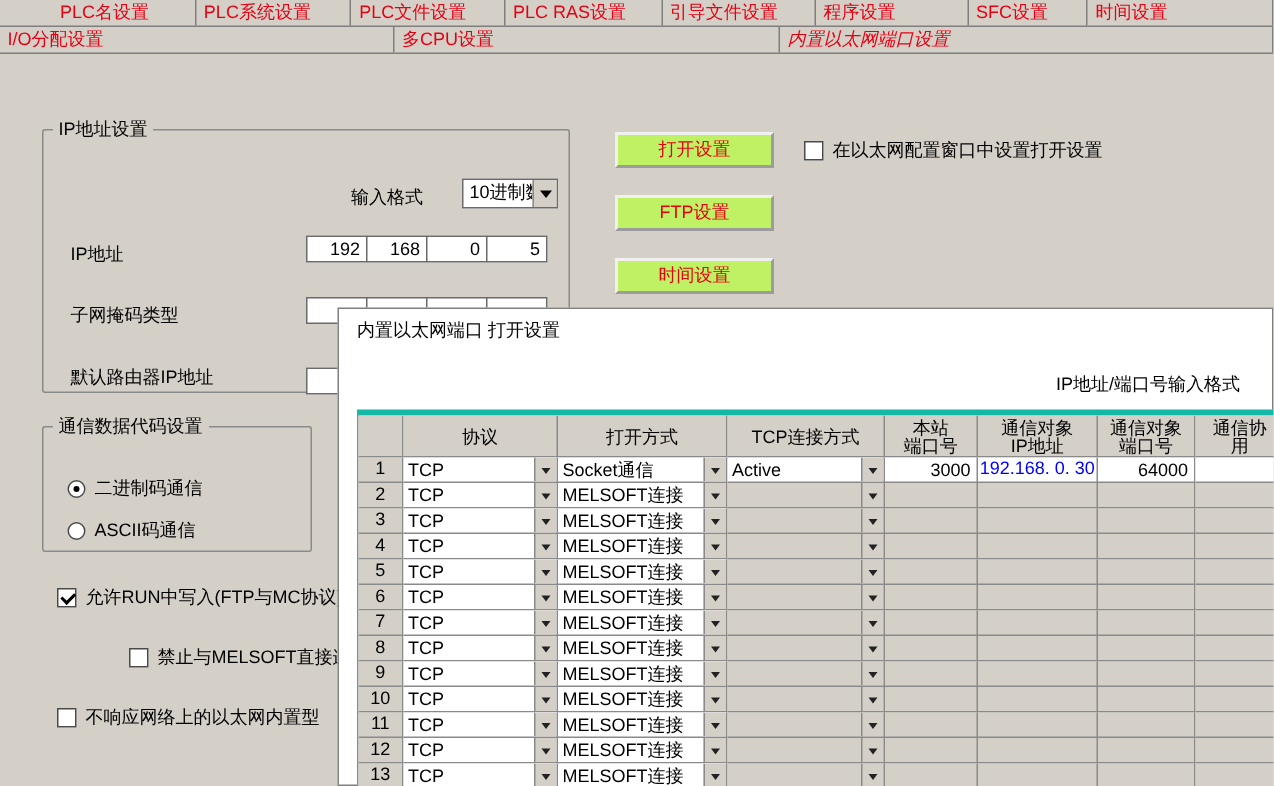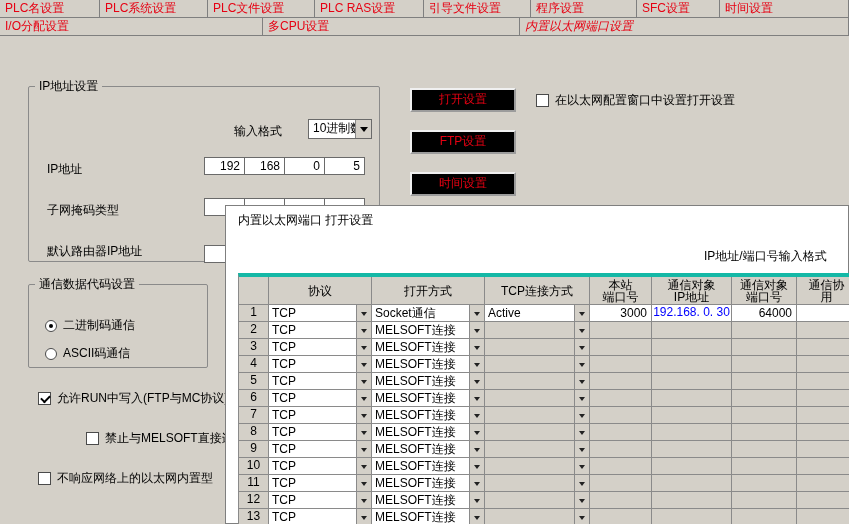--- a/index.html
+++ b/index.html
@@ -5,21 +5,21 @@
   *{box-sizing:border-box;margin:0;padding:0;}
   html,body{width:849px;height:524px;}
   body{position:relative;overflow:hidden;background:#d4d0c8;font-family:"Liberation Sans","DejaVu Sans",sans-serif;font-size:12px;color:#000;}
   .tabrow{display:flex;background:#d4d0c8;border-bottom:1px solid #7f7f7f;}
   .tabrow .tab{height:100%;line-height:17px;padding:0 6px 0 5px;color:var(--tab-red,#e60012);border-right:1px solid #7f7f7f;white-space:nowrap;overflow:hidden;}
   #tabs1{height:18px;}
   #tabs2{height:18px;}
   fieldset{position:absolute;border:1px solid #8a8a8a;border-radius:2px;background:transparent;}
   legend{padding:0 4px;margin-left:6px;font-size:12px;}
   .abs{position:absolute;white-space:nowrap;}
-  .push{position:absolute;width:106px;height:24px;background:#000000;border:2px outset #f0f0f0;color:var(--tab-red,#e60012);text-align:center;line-height:19px;cursor:default;}
+  .push{position:absolute;width:106px;height:24px;background:#bef264;border:2px outset #f0f0f0;color:var(--tab-red,#e60012);text-align:center;line-height:19px;cursor:default;}
   .combo{position:absolute;background:#fff;border:1px solid #6a6a6a;display:flex;}
   .cval{flex:1;padding:2px 4px;line-height:13px;white-space:nowrap;overflow:hidden;}
   .carrow{width:16px;background:#d4d0c8;border-left:1px solid #8a8a8a;display:flex;align-items:center;justify-content:center;}
   .tri{width:0;height:0;border:4px solid transparent;border-top:5px solid #000;margin-top:5px;}
   .ipband{position:absolute;display:flex;}
   .ibox{width:41px;height:18px;background:#fff;border:1px solid #6a6a6a;margin-left:-1px;text-align:right;padding:2px 4px;line-height:12px;}
   .ibox:first-child{margin-left:0;}
   .cbrow{position:absolute;display:flex;align-items:center;gap:6px;white-space:nowrap;}
   .cb{width:13px;height:13px;background:#fff;border:1px solid #4a4a4a;position:relative;flex:none;}
   .cb.on::after{content:"";position:absolute;left:2px;top:2px;width:7px;height:4px;border-left:2px solid #000;border-bottom:2px solid #000;transform:rotate(-45deg);}
@@ -39,21 +39,21 @@
   .combo-cell .arrow{position:absolute;right:0;top:0;bottom:0;width:15px;background:#d4d0c8;border-left:1px solid #8a8a8a;display:flex;align-items:center;justify-content:center;}
   .combo-cell .arrow::after{content:"";border:3px solid transparent;border-top:4px solid #222;margin-top:4px;}
   .tcell.disabled{background:#d4d0c8;}
   .num{text-align:right;padding:1px 4px;line-height:14px;}
   .ip-blue{color:var(--ip-blue,#0000ff);text-align:center;line-height:15px;}
 </style>
 </head>
 <body>
 
 <div id="tabs1" class="tabrow">
-    <div class="tab" style="width: 100px;">PLC名设置</div>
+    <div class="tab" style="width: 100px; margin-left: 35px;">PLC名设置</div>
     <div class="tab" style="width: 108px;">PLC系统设置</div>
     <div class="tab" style="width: 107px;">PLC文件设置</div>
     <div class="tab" style="width: 109px;">PLC RAS设置</div>
     <div class="tab" style="width: 107px;">引导文件设置</div>
     <div class="tab" style="width: 106px;">程序设置</div>
     <div class="tab" style="width: 83px;">SFC设置</div>
     <div class="tab" style="width: 129px;">时间设置</div>
   </div>
 <div id="tabs2" class="tabrow">
     <div class="tab" style="width: 263px;">I/O分配设置</div>

